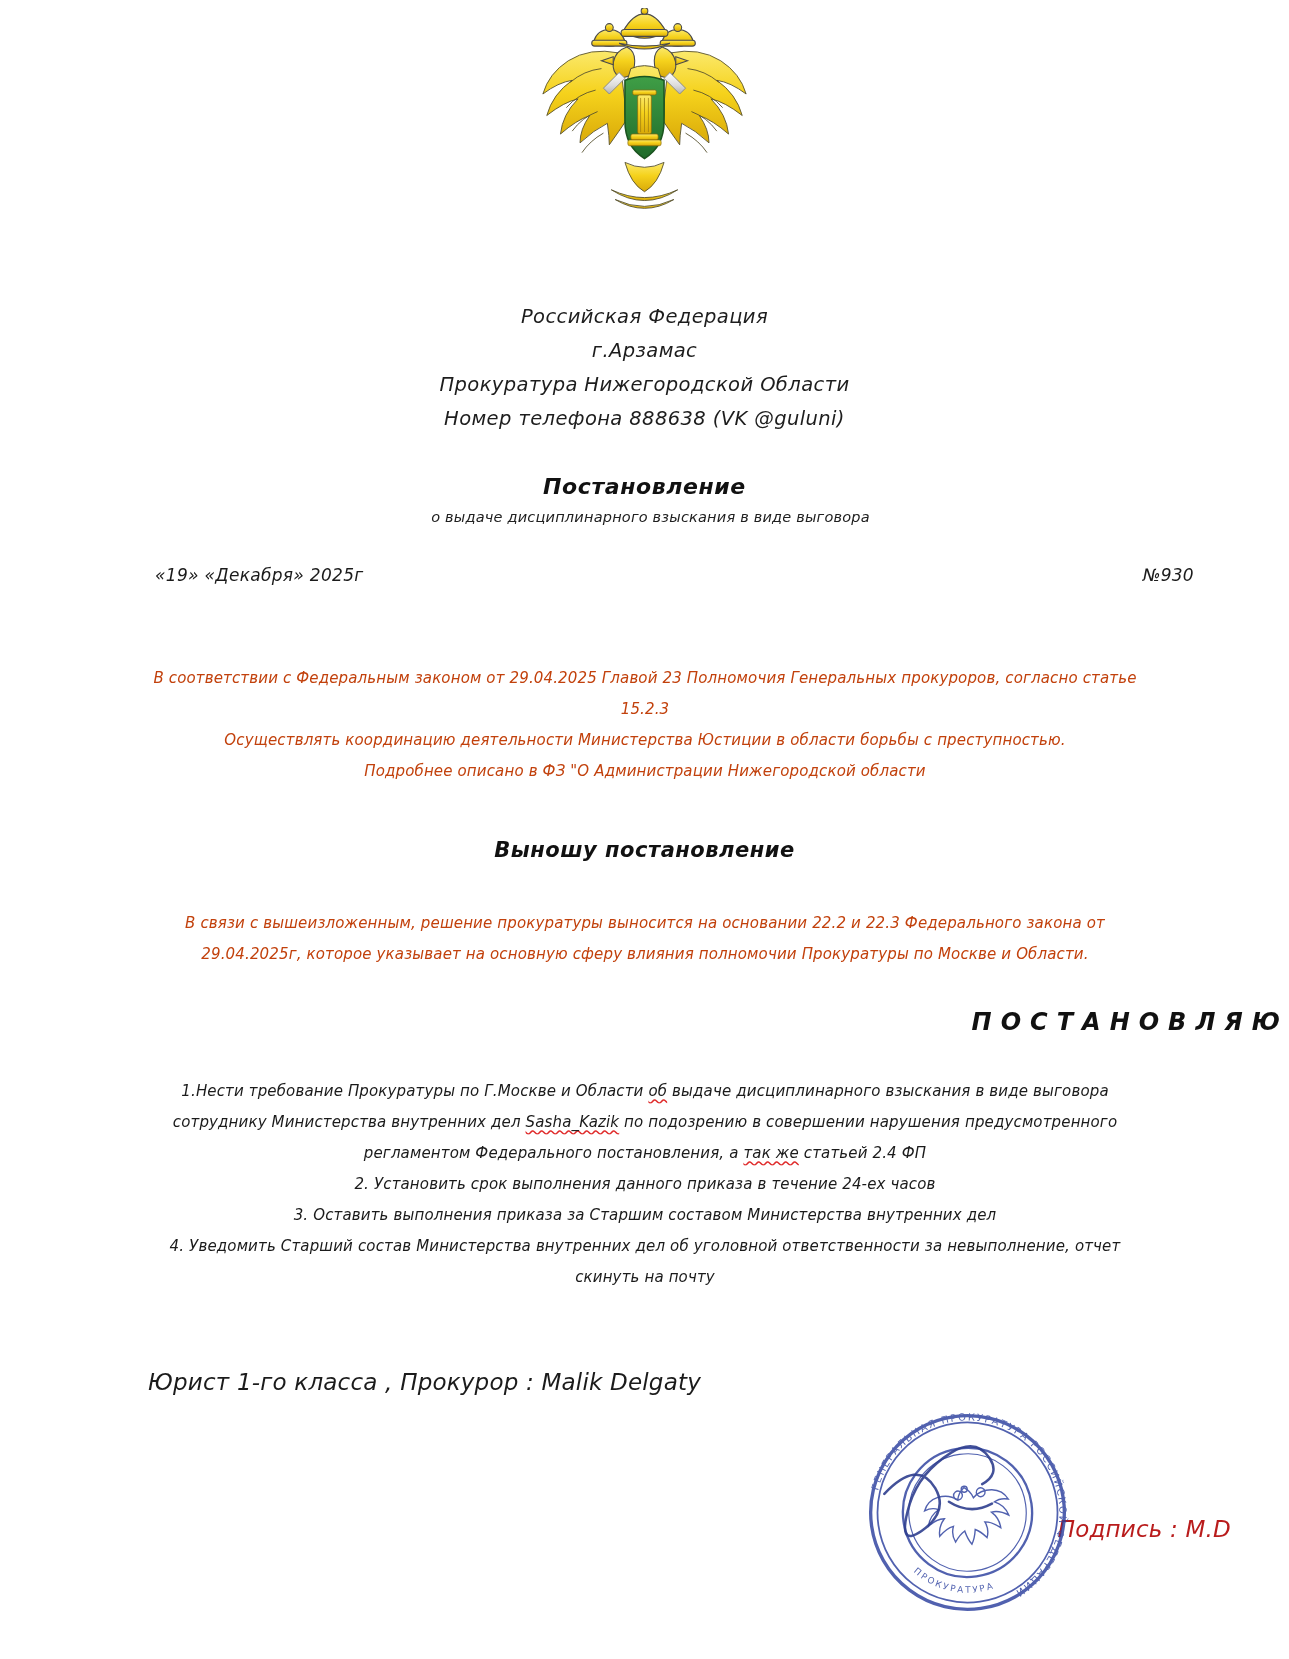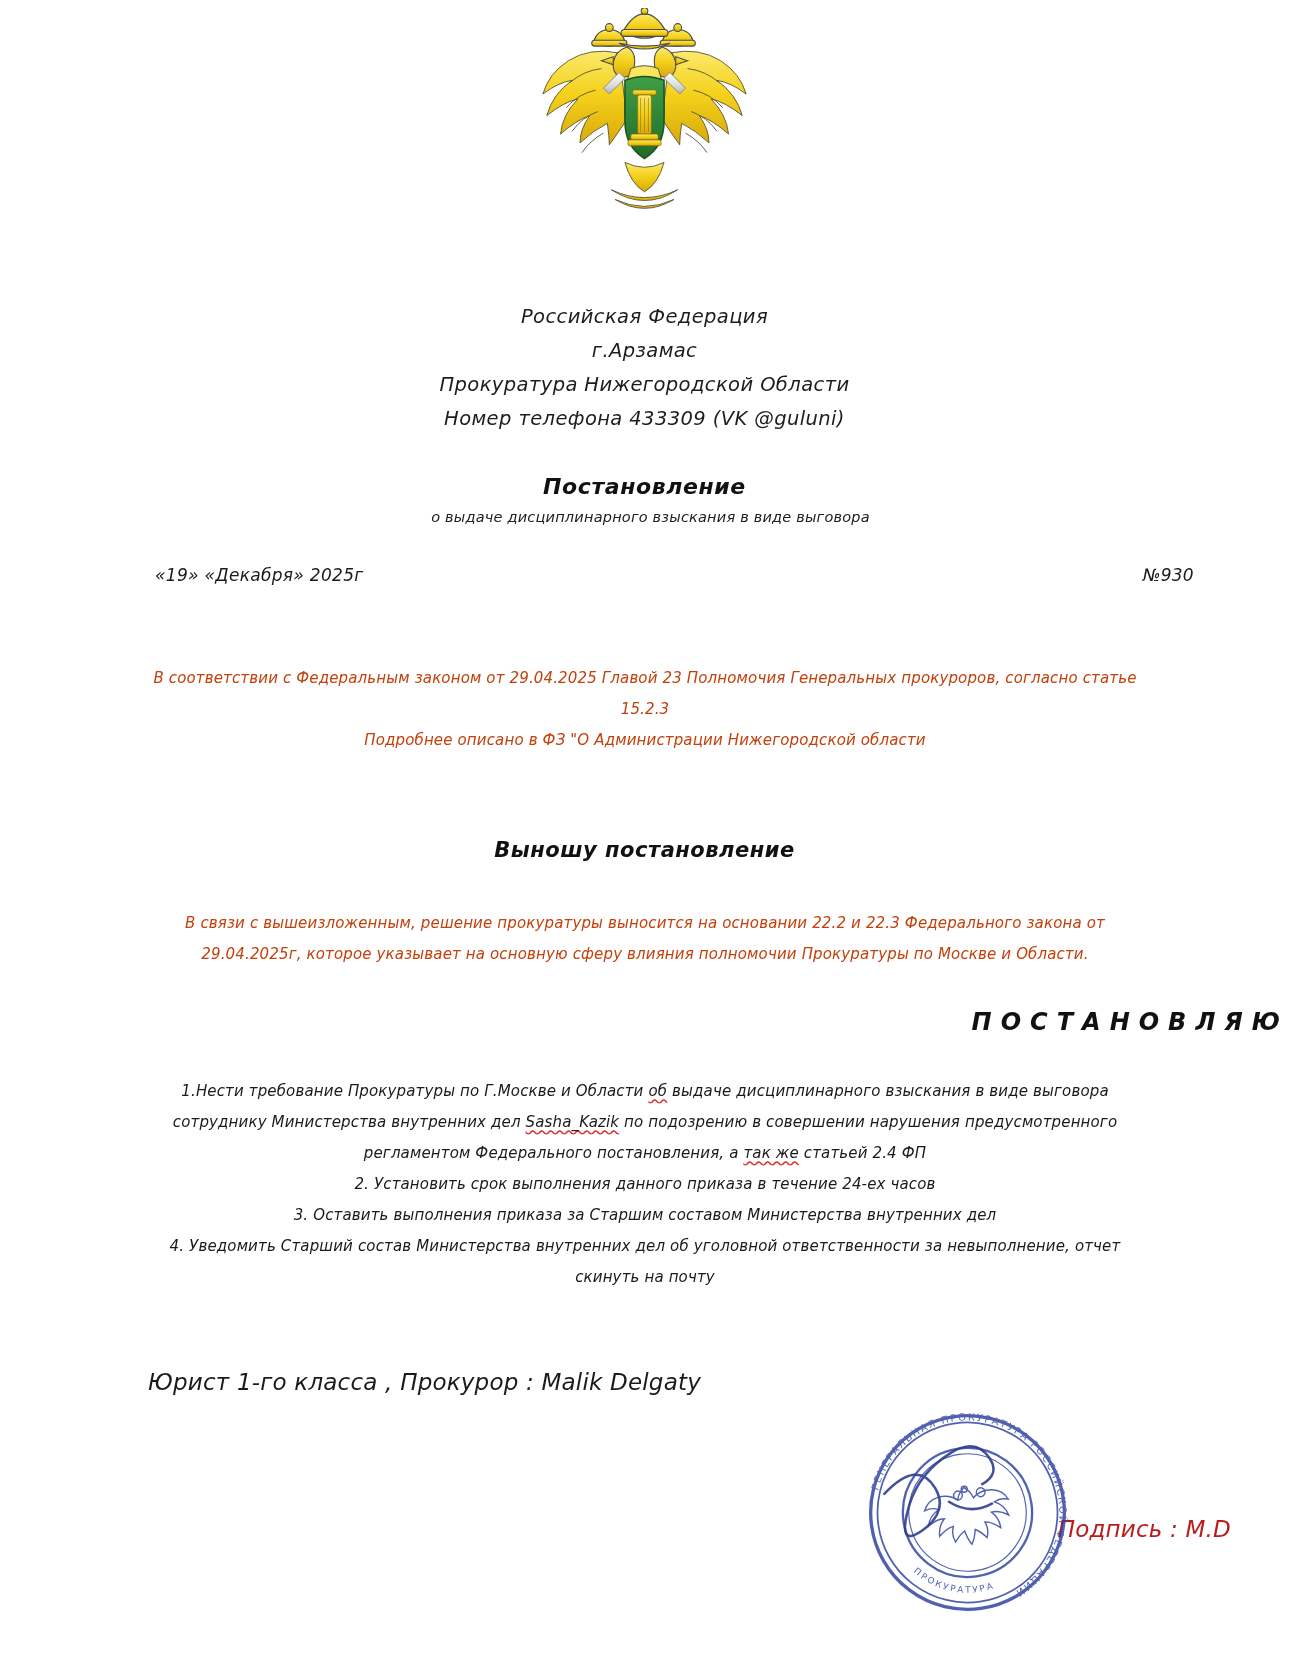--- a/index.html
+++ b/index.html
@@ -211,33 +211,34 @@
         <path d="M96 186 q34 16 68 0 q-34 22-68 0z"></path>
         <path d="M100 196 q30 14 60 0 q-30 18-60 0z"></path>
       </g>
     </svg>
   </div>
 
   <div class="org-block">
     <div class="org-line">Российская Федерация</div>
     <div class="org-line">г.Арзамас</div>
     <div class="org-line">Прокуратура Нижегородской Области</div>
-    <div class="org-line">Номер телефона 433309 (VK @guluni)</div>
+    <div class="org-line">Номер телефона 888638 (VK @guluni)</div>
   </div>
 
   <div class="doc-title">Постановление</div>
   <div class="doc-subtitle">о выдаче дисциплинарного взыскания в виде выговора</div>
 
   <div class="meta-row">
     <div class="meta-date">«19» «Декабря» 2025г</div>
     <div class="meta-number">№930</div>
   </div>
 
   <div class="body-block">
     <p class="para">В соответствии с Федеральным законом от 29.04.2025 Главой 23 Полномочия Генеральных прокуроров, согласно статье 15.2.3</p>
+    <p class="para">Осуществлять координацию деятельности Министерства Юстиции в области борьбы с преступностью.</p>
     <p class="para">Подробнее описано в ФЗ "О Администрации Нижегородской области</p>
   </div>
 
   <div class="heading-vynoshu">Выношу постановление</div>
 
   <div class="basis-block">
     <p class="para">В связи с вышеизложенным, решение прокуратуры выносится на основании 22.2 и 22.3 Федерального закона от 29.04.2025г, которое указывает на основную сферу влияния полномочии Прокуратуры по Москве и Области.</p>
   </div>
 
   <div class="heading-postanovlyayu">ПОСТАНОВЛЯЮ</div>

